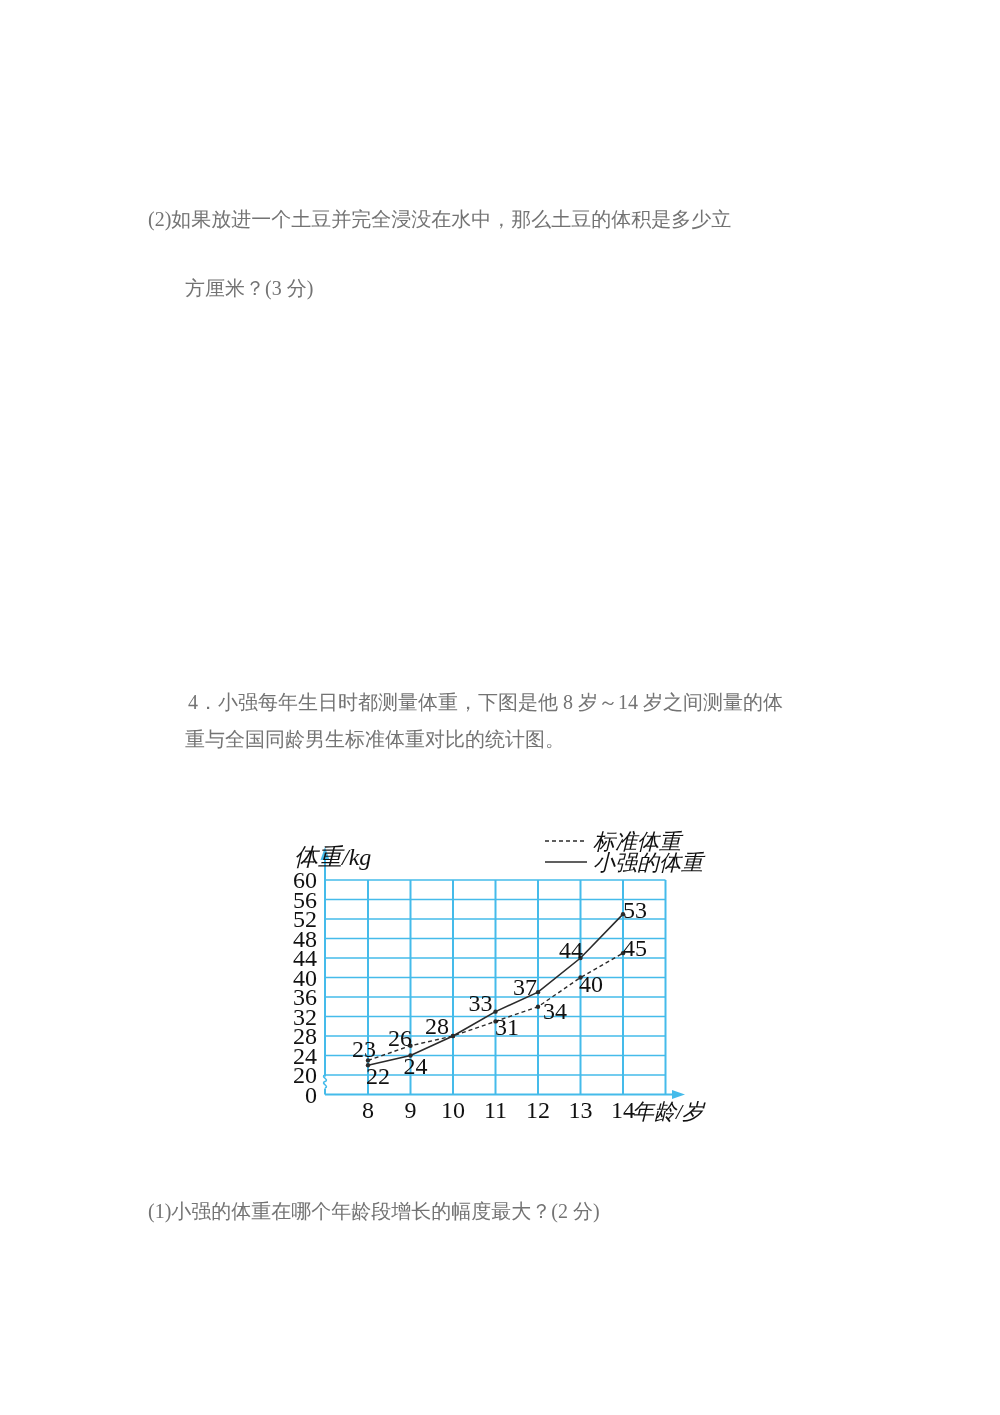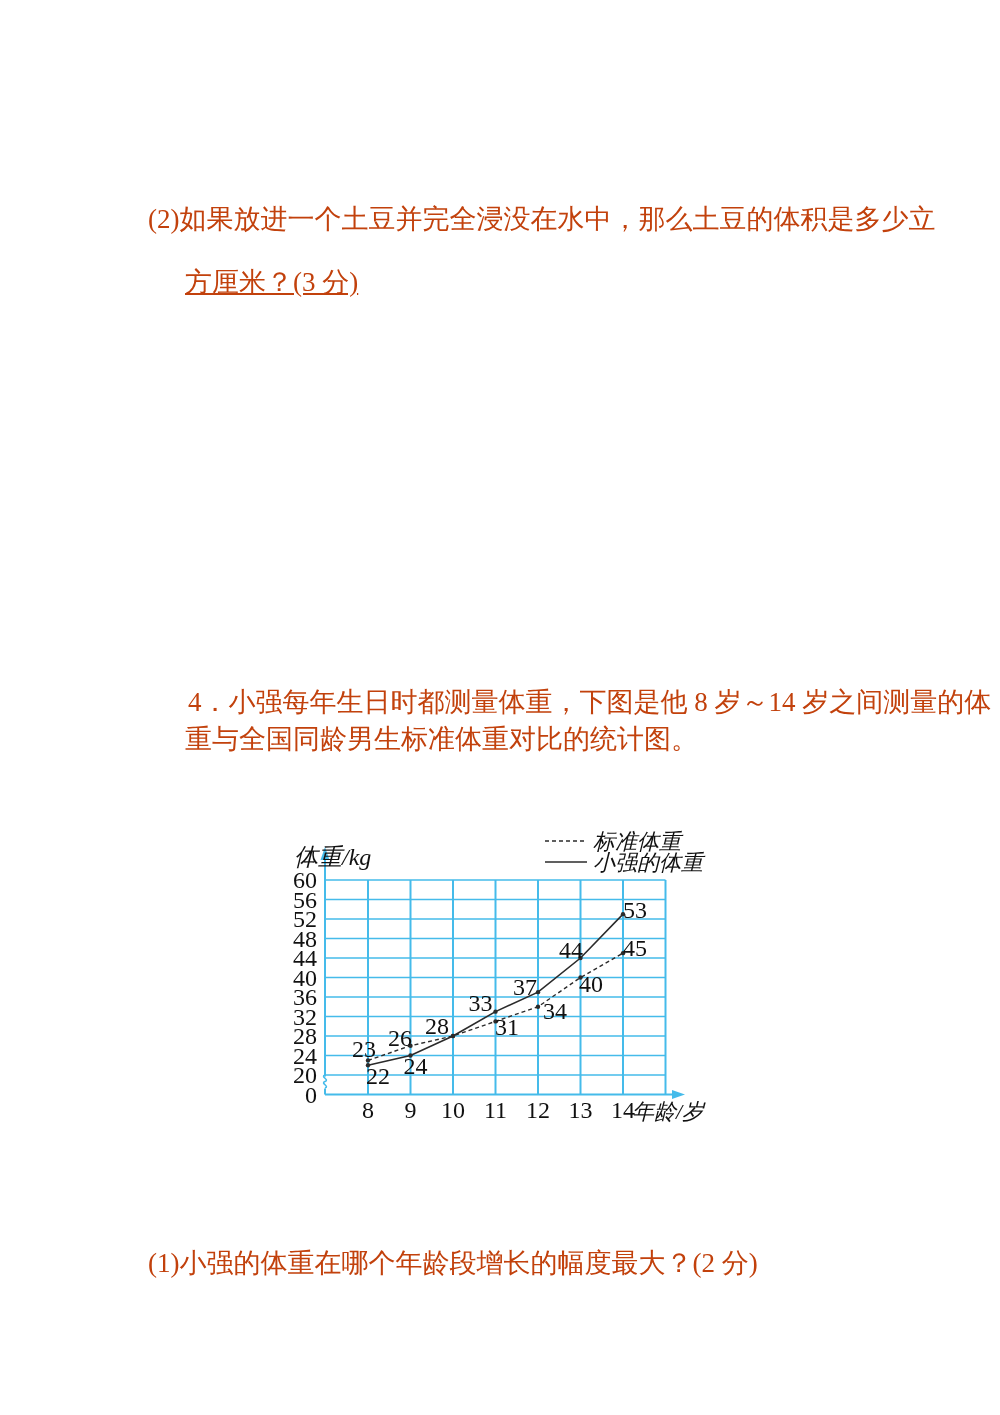--- a/index.html
+++ b/index.html
@@ -7,30 +7,30 @@
     position:relative;
     width:1000px;
     height:1415px;
     background:#ffffff;
     font-family:"Liberation Serif","DejaVu Serif",serif;
     color:#1a1a1a;
     overflow:hidden;
   }
   .textline{
     position:absolute;
-    font-size:27px;
+    font-size:20px;
     line-height:30px;
     white-space:nowrap;
-    color:#c2410c;
+    color:#737373;
   }
   .q2l1{left:148px;top:204px;}
-  .q2l2{left:185px;top:267px;text-decoration:underline;}
+  .q2l2{left:185px;top:273px;}
   .q4l1{left:148px;top:687px;margin-left:40px;}
   .q4l2{left:185px;top:724px;}
-  .q4s1{left:148px;top:1248px;}
+  .q4s1{left:148px;top:1196px;}
   figure.chart{
     position:absolute;
     left:270px;
     top:818px;
     width:460px;
     height:310px;
     margin:0;
   }
   svg text{
     font-family:"Liberation Serif","DejaVu Serif",serif;

